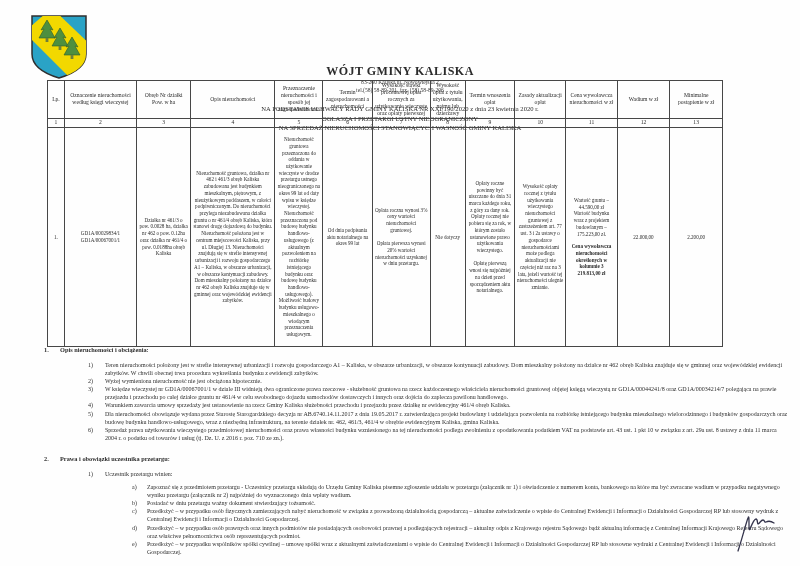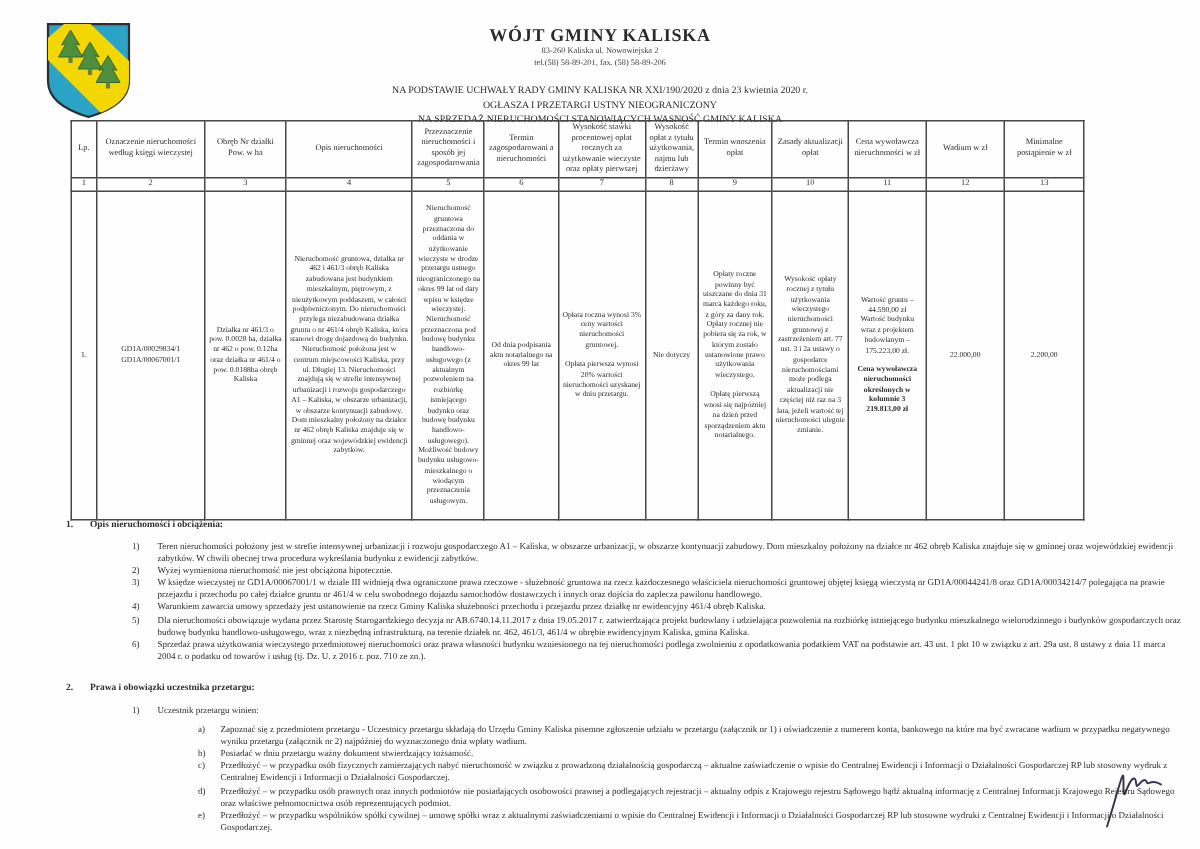--- a/index.html
+++ b/index.html
@@ -8,21 +8,21 @@
     width: 800px; height: 566px;
     background: #ffffff;
     font-family: "Liberation Serif", "DejaVu Serif", serif;
     color: #2b2b2b;
   }
   .page { position: relative; width: 800px; height: 566px; overflow: hidden; background: #fefefe; }
 
   
   .crest { position: absolute; left: 30px; top: 14px; width: 58px; height: 66px; }
   .doc-header { position: absolute; left: 0; right: 0; top: 16px; text-align: center; }
-  .doc-title { font-size: 12px; font-weight: bold; letter-spacing: 0.5px; }
+  .doc-title { font-size: 12px; font-weight: bold; letter-spacing: 0.5px; margin-top: 48px; }
   .doc-addr { font-size: 5.6px; line-height: 1.4; color: #3a3a3a; }
   .doc-legal { margin-top: 9px; font-size: 6.6px; line-height: 1.5; color: #2f2f2f; }
 
   
   .main-table {
     position: absolute; left: 47px; top: 80px; width: 676px;
     border-collapse: collapse; table-layout: fixed;
   }
   .main-table th, .main-table td {
     border: 1px solid #474747;

